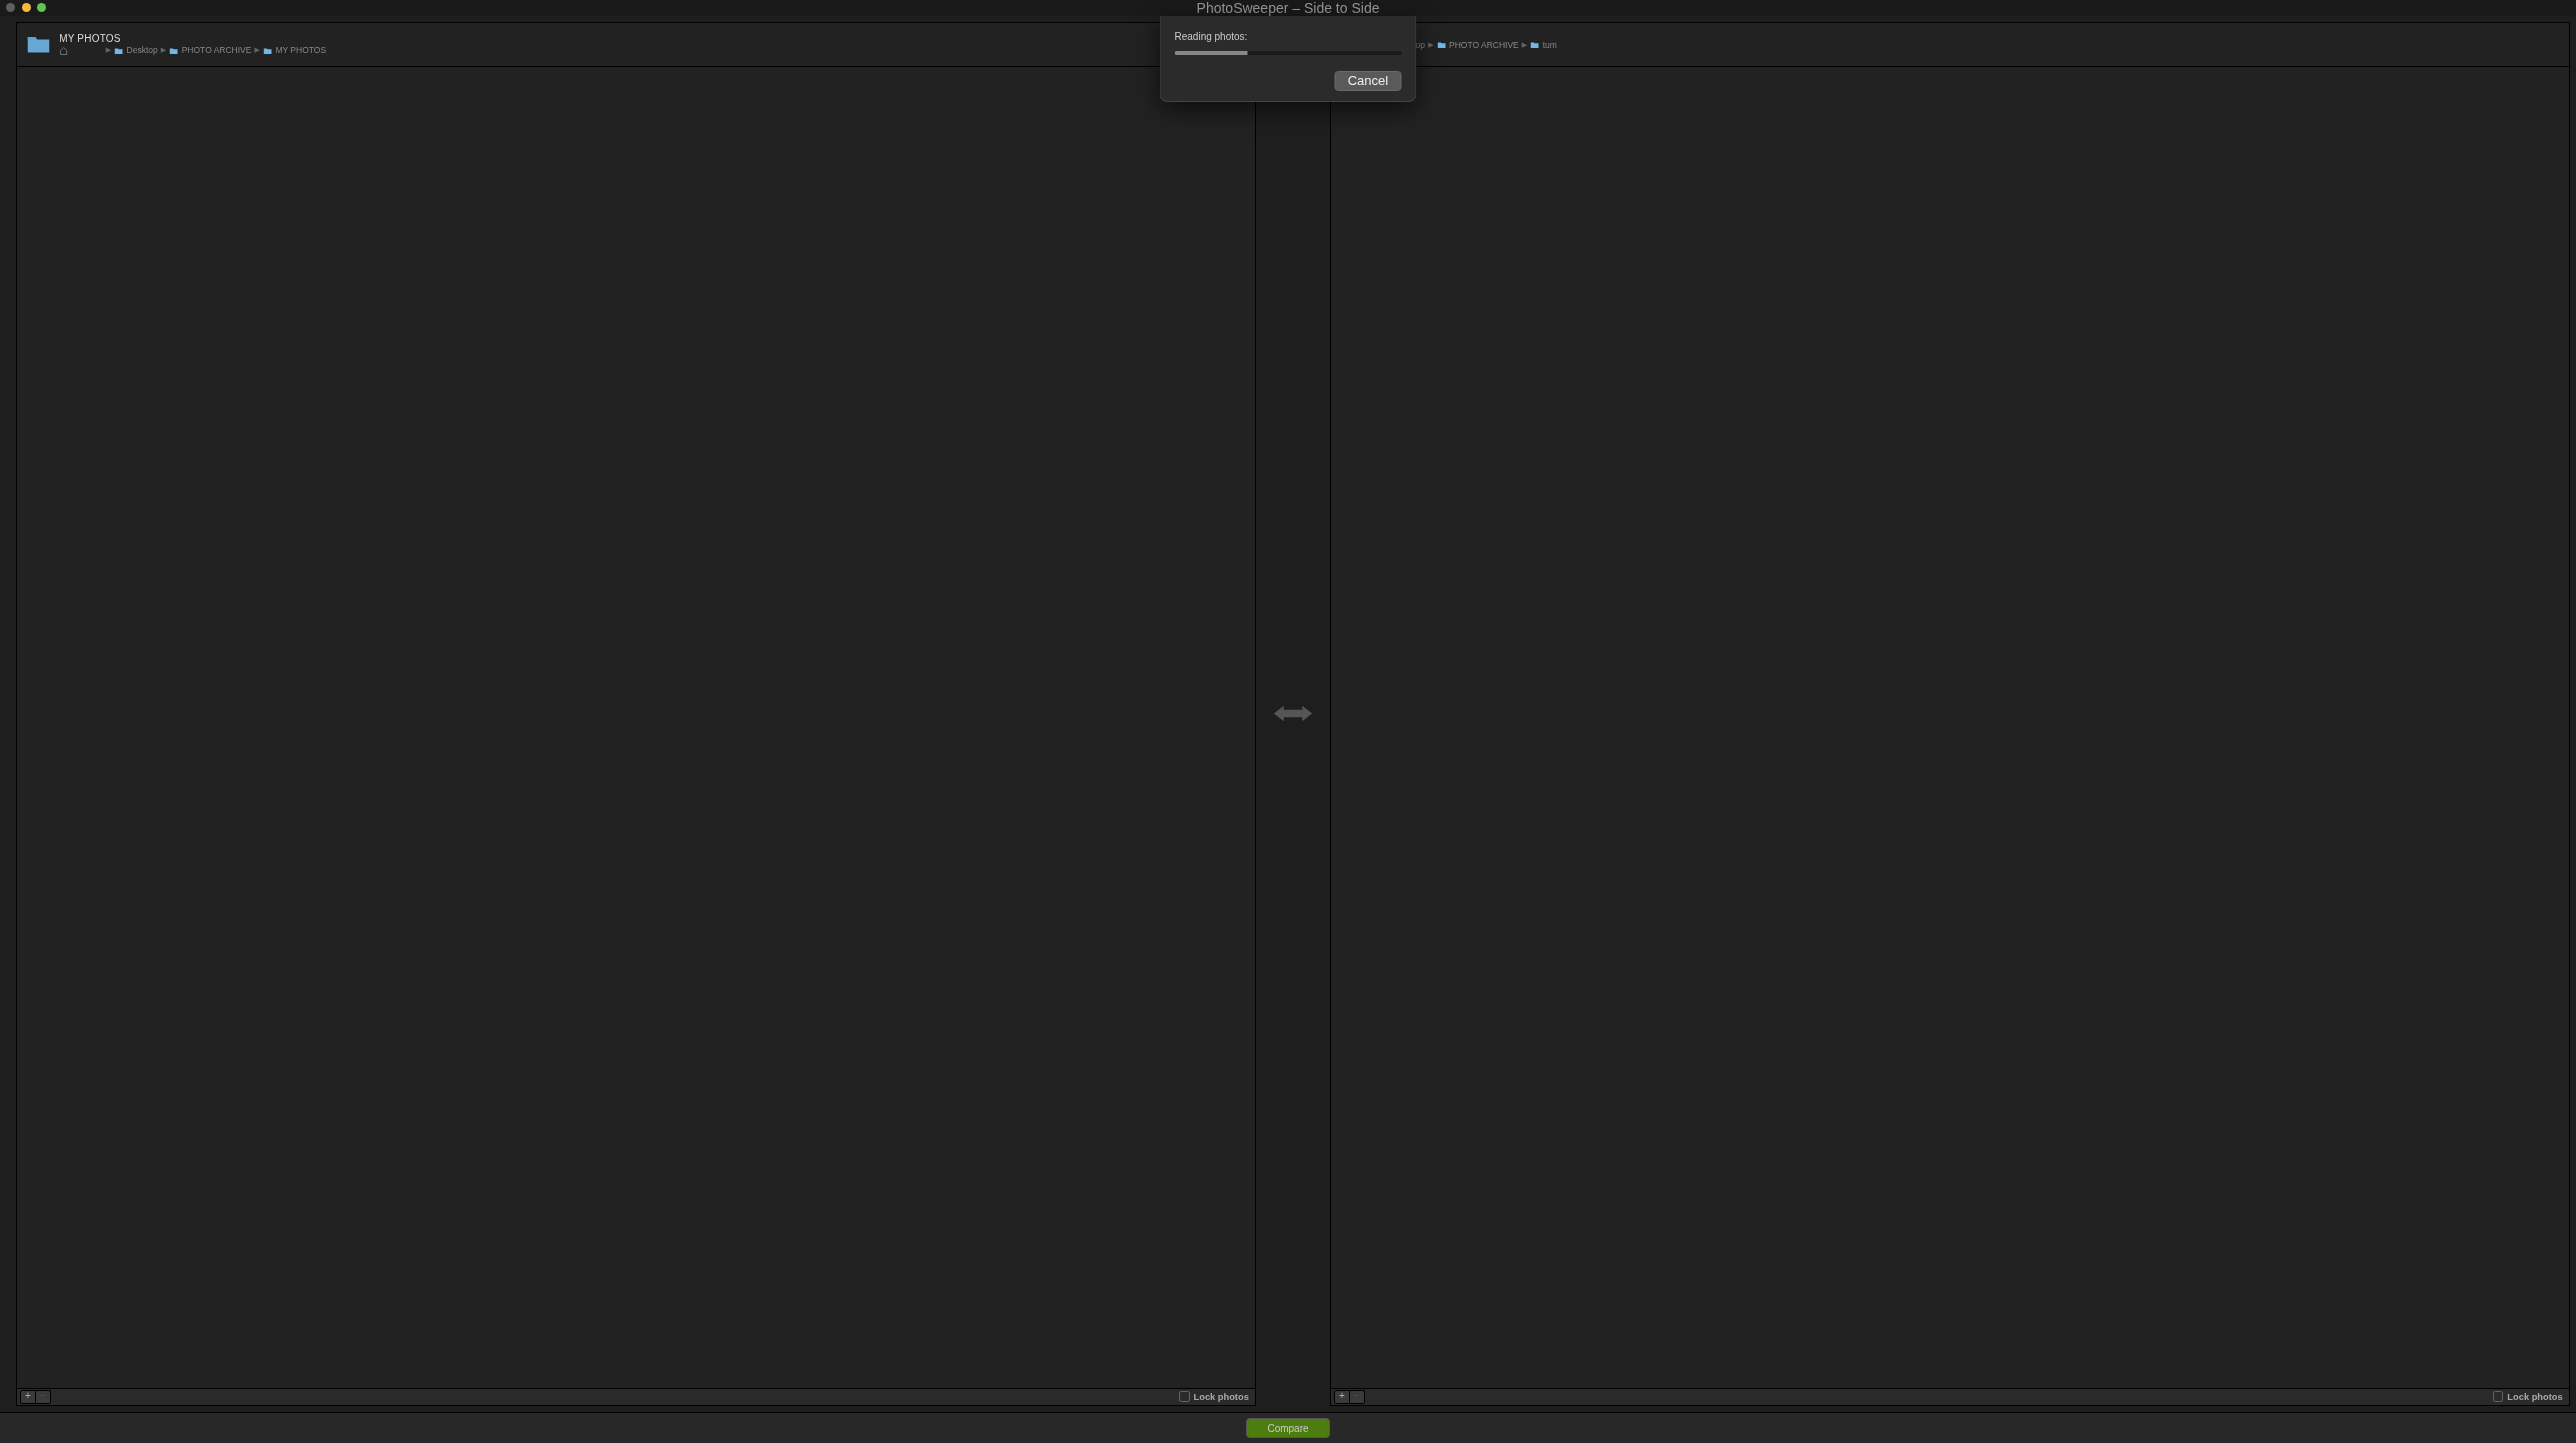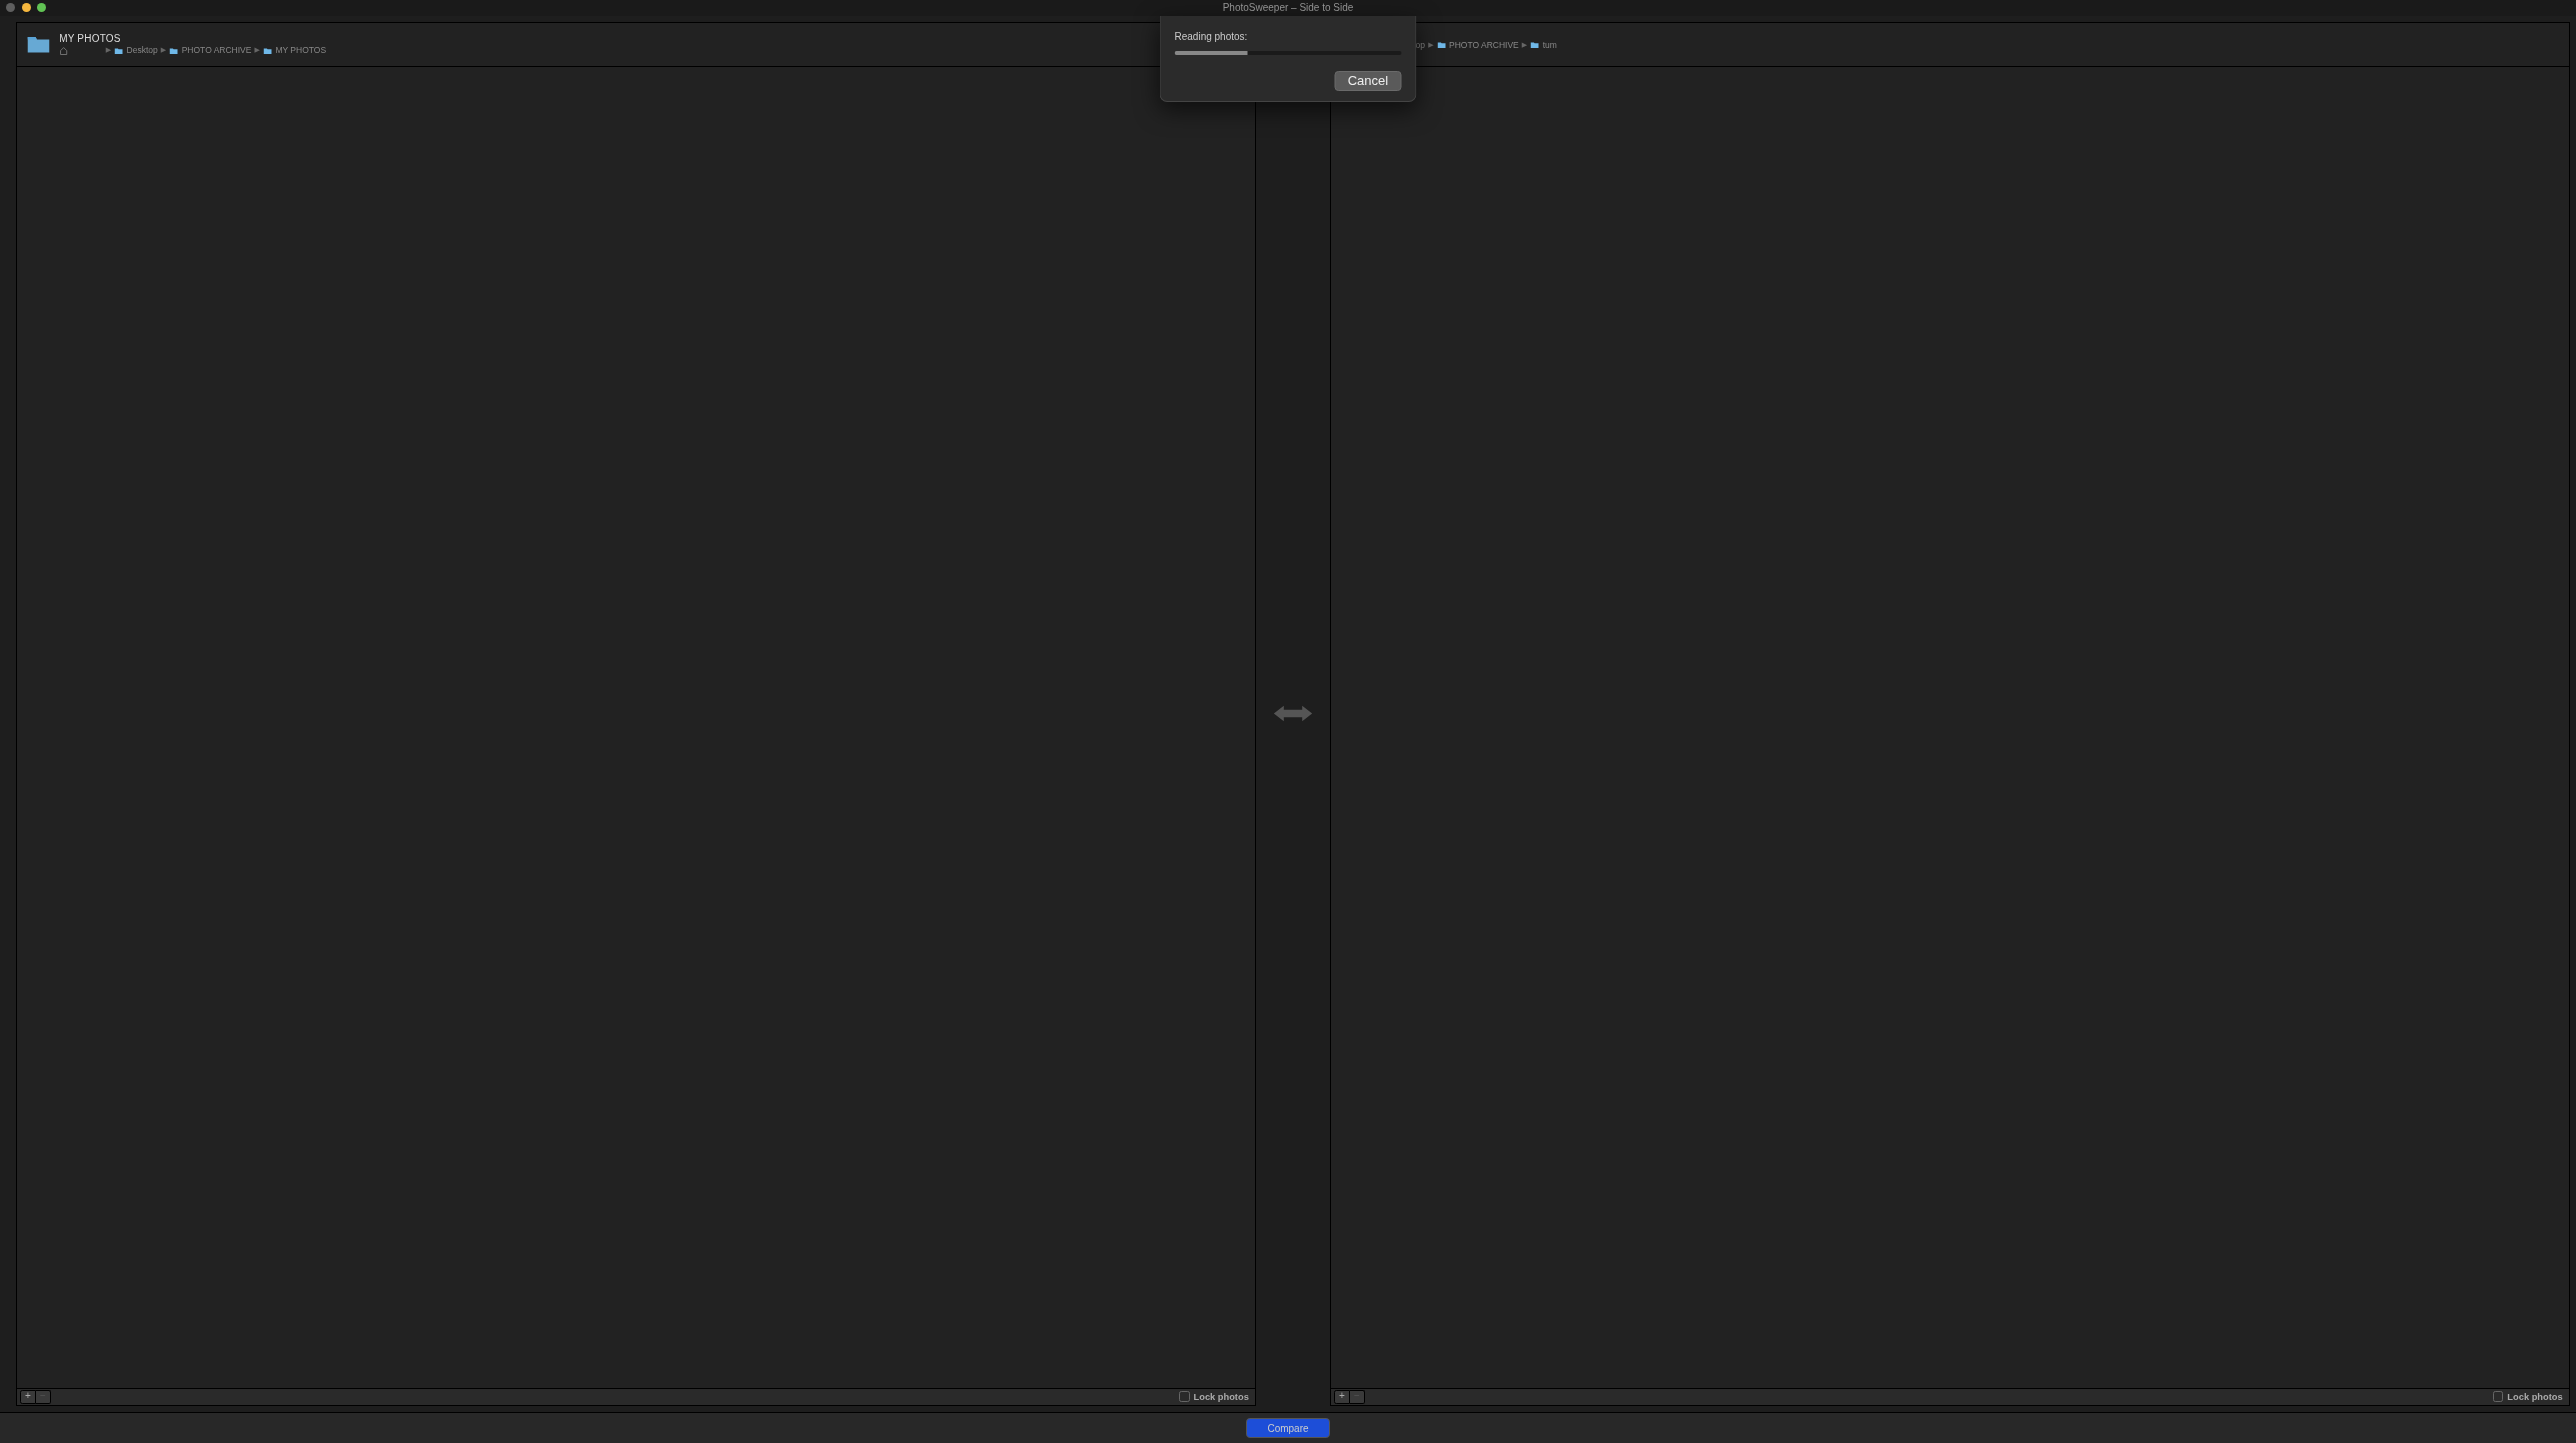--- a/index.html
+++ b/index.html
@@ -36,21 +36,21 @@
       height: 9.3px;
       border-radius: 50%;
     }
     .tl-close { background: #5f5f5f; }
     .tl-min { background: #f6b73e; }
     .tl-full { background: #61c354; }
     .titlebar-title {
       position: absolute;
       left: 50%;
       transform: translateX(-50%);
-      font-size: 10px;
+      font-size: 14px;
       color: #999;
     }
     
     .main-area {
       flex: 1;
       display: flex;
       padding: 6.2px;
       gap: 0;
       position: relative;
       min-height: 0;
@@ -188,21 +188,21 @@
       height: 31px;
       background: #282828;
       display: flex;
       align-items: center;
       justify-content: center;
       flex-shrink: 0;
       border-top: 0.8px solid #000;
     }
     .compare-btn {
       padding: 3.1px 20px;
-      background: #1d4ed8;
+      background: #4d7c0f;
       border: 0.8px solid #555;
       border-radius: 3.9px;
       color: #ccc;
       font-size: 10px;
       cursor: pointer;
     }
     
     .modal-sheet {
       position: absolute;
       top: 15.5px;

